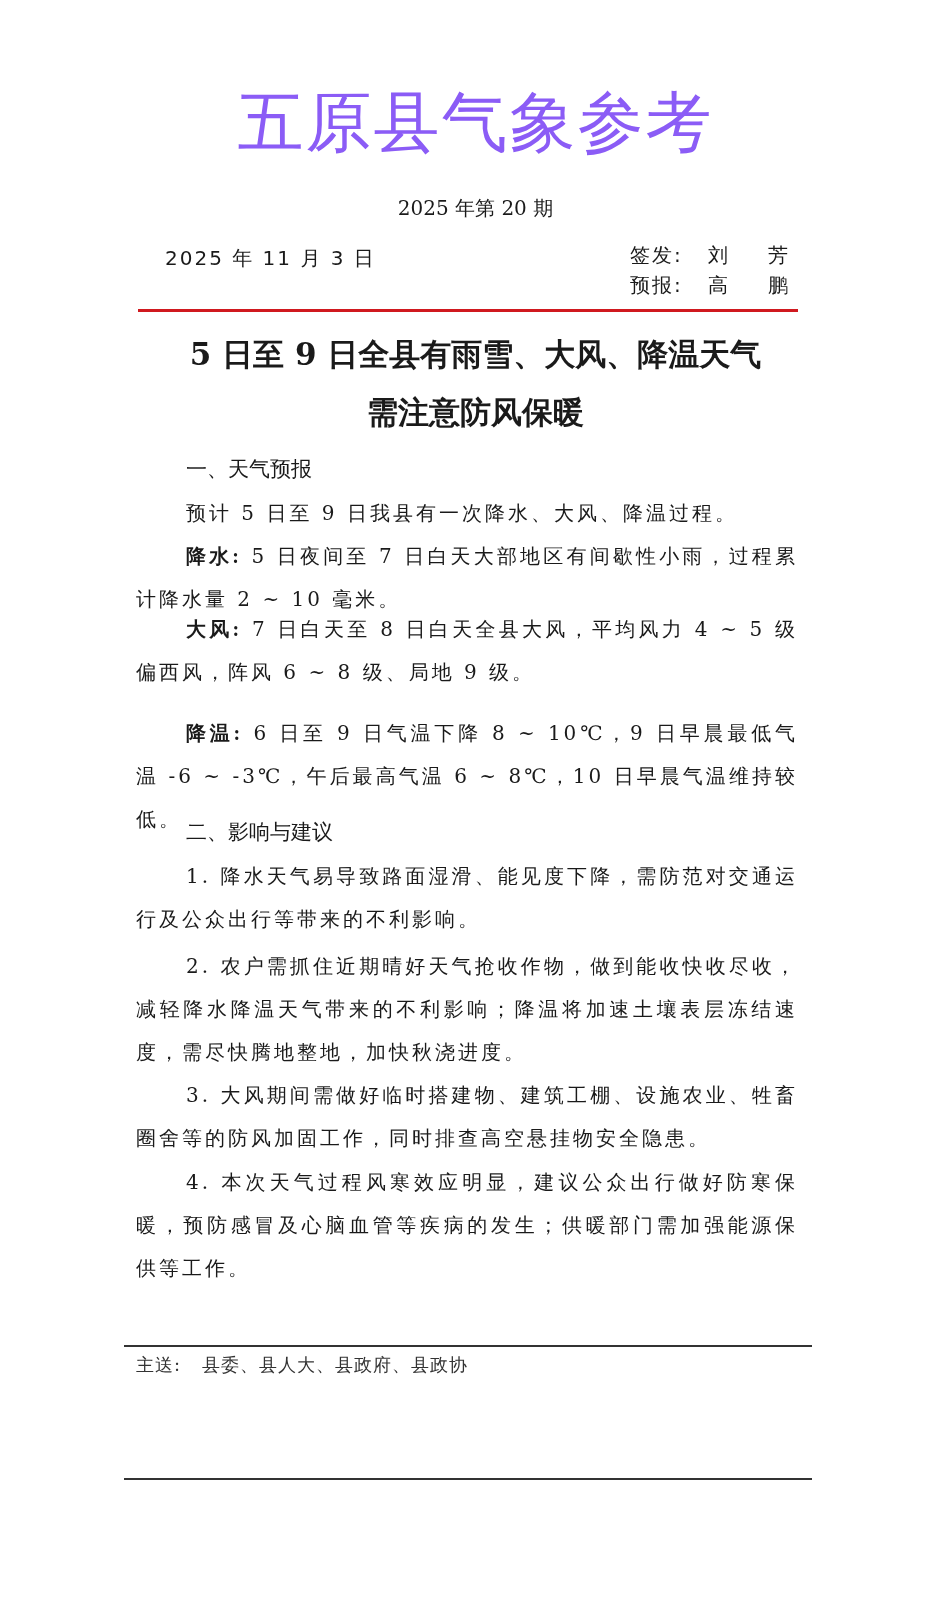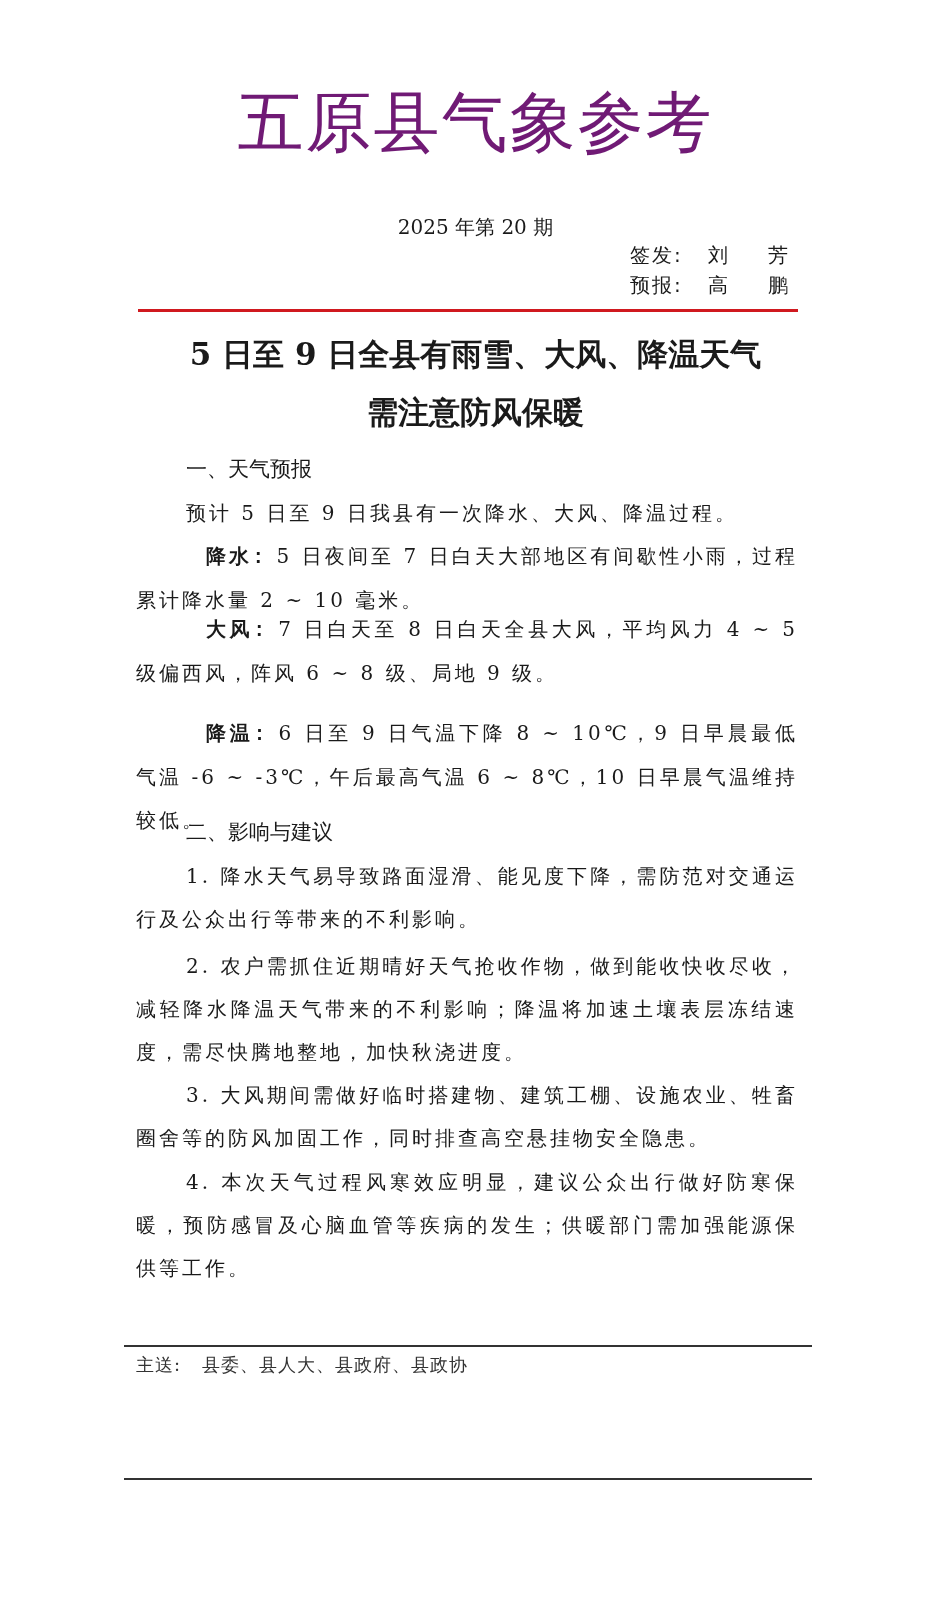--- a/index.html
+++ b/index.html
@@ -1,50 +1,51 @@
 <!DOCTYPE html>
 <html><head>
   <meta charset="utf-8">
   <style>
     html, body { margin: 0; padding: 0; background: #ffffff; }
     body { width: 951px; height: 1600px; position: relative; overflow: hidden;
            font-family: "DejaVu Serif", serif; color: #1a1a1a; }
     .abs { position: absolute; }
     .masthead { left: 0; width: 951px; top: 78px; text-align: center;
-                font-family: "DejaVu Sans", sans-serif; font-size: 66px; color: #701a75;
+                font-family: "DejaVu Sans", sans-serif; font-size: 66px; color: #8b5cf6;
                 letter-spacing: 2px; line-height: 90px; }
-    .issue { left: 0; width: 951px; top: 212px; text-align: center; font-size: 20px; line-height: 30px; }
+    .issue { left: 0; width: 951px; top: 193px; text-align: center; font-size: 20px; line-height: 30px; }
     .meta { font-family: "DejaVu Sans", sans-serif; font-size: 20px; line-height: 30px; letter-spacing: 2px; }
     .meta-left { left: 165px; top: 243px; }
     .meta-right { left: 630px; top: 240px; width: 160px; }
     .meta-row { display: flex; }
     .meta-row .k { width: 78px; }
     .meta-row .v { flex: 1; display: flex; justify-content: space-between; }
     .red-rule { left: 138px; top: 309px; width: 660px; height: 3px; background: #d0191f; }
     .headline { left: 0; width: 951px; text-align: center; font-family: "DejaVu Serif", serif;
                 font-weight: bold; font-size: 31px; line-height: 40px; }
     .h1 { top: 334px; }
     .h2 { top: 392px; }
     .section-head { left: 186px; font-family: "DejaVu Sans", sans-serif; font-size: 21px; line-height: 30px; }
     .para { left: 136px; width: 662px; font-size: 20px; line-height: 43px; letter-spacing: 3px;
             text-align: justify; text-indent: 50px; }
-    .para b { font-family: Liberation Mono, monospace; font-weight: bold; margin-left: 20px; }
+    .para b { font-family: Liberation Serif, serif; font-weight: bold; }
     .foot-rule { left: 124px; width: 688px; height: 2px; background: #333; }
     .foot { left: 136px; width: 670px; font-size: 18px; line-height: 30px; letter-spacing: 1px; color: #333; }
     .foot .row { display: flex; align-items: center; }
     .foot .k { width: 66px; flex: none; }
     .foot .v { flex: 1; }
   </style>
 </head>
 <body>
 
 <div class="abs masthead">五原县气象参考</div>
 <div class="abs issue">2025 年第 20 期</div>
 
 <div class="abs meta meta-left">
+  <div>2025 年 11 月 3 日</div>
 </div>
 
 <div class="abs meta meta-right">
   <div class="meta-row">
     <span class="k">签发:</span>
     <span class="v">
         <span>刘</span>
         <span>芳</span>
       </span>
   </div>

